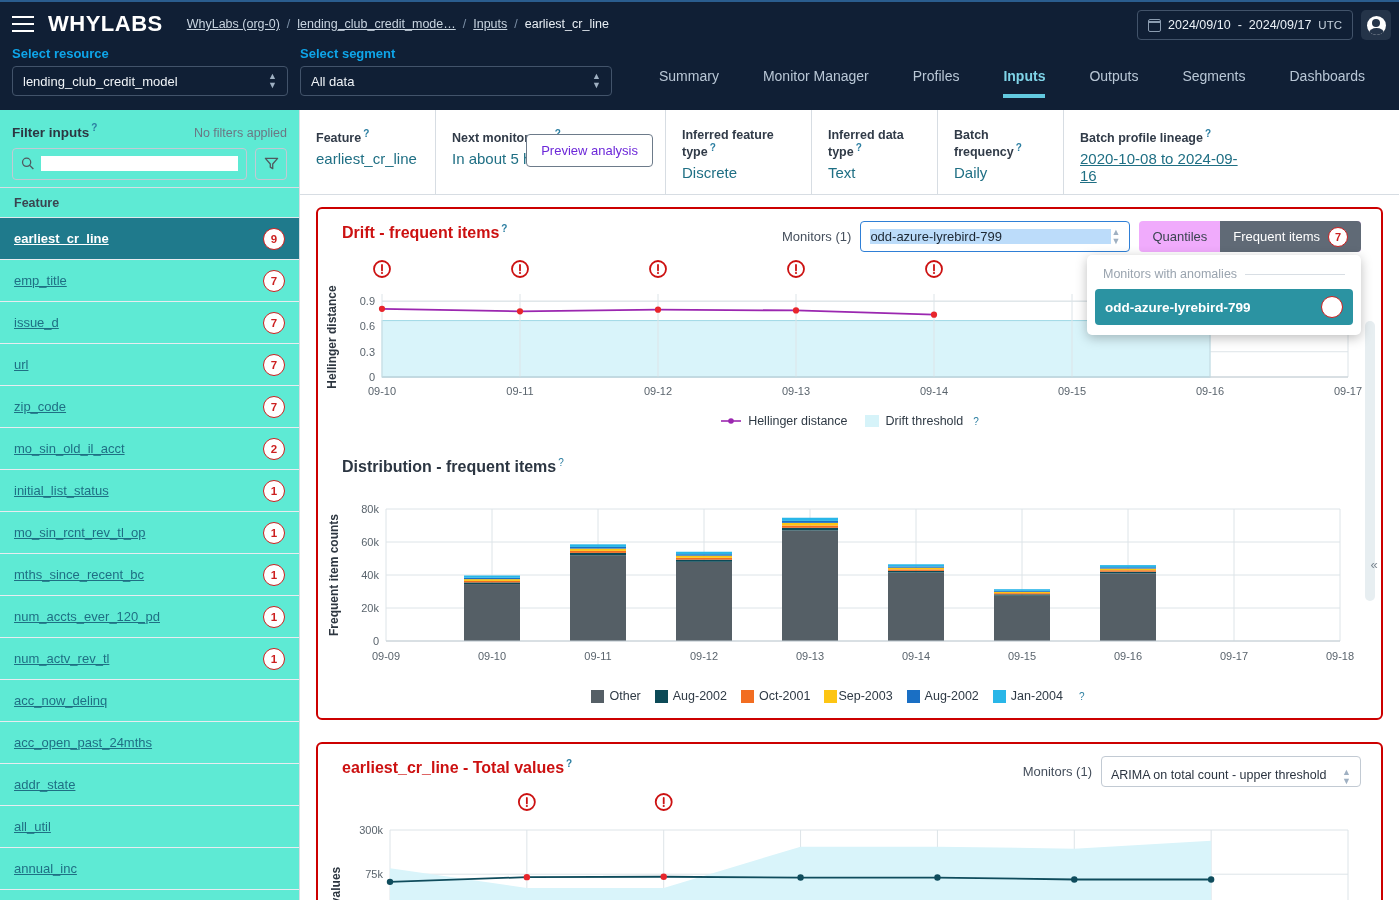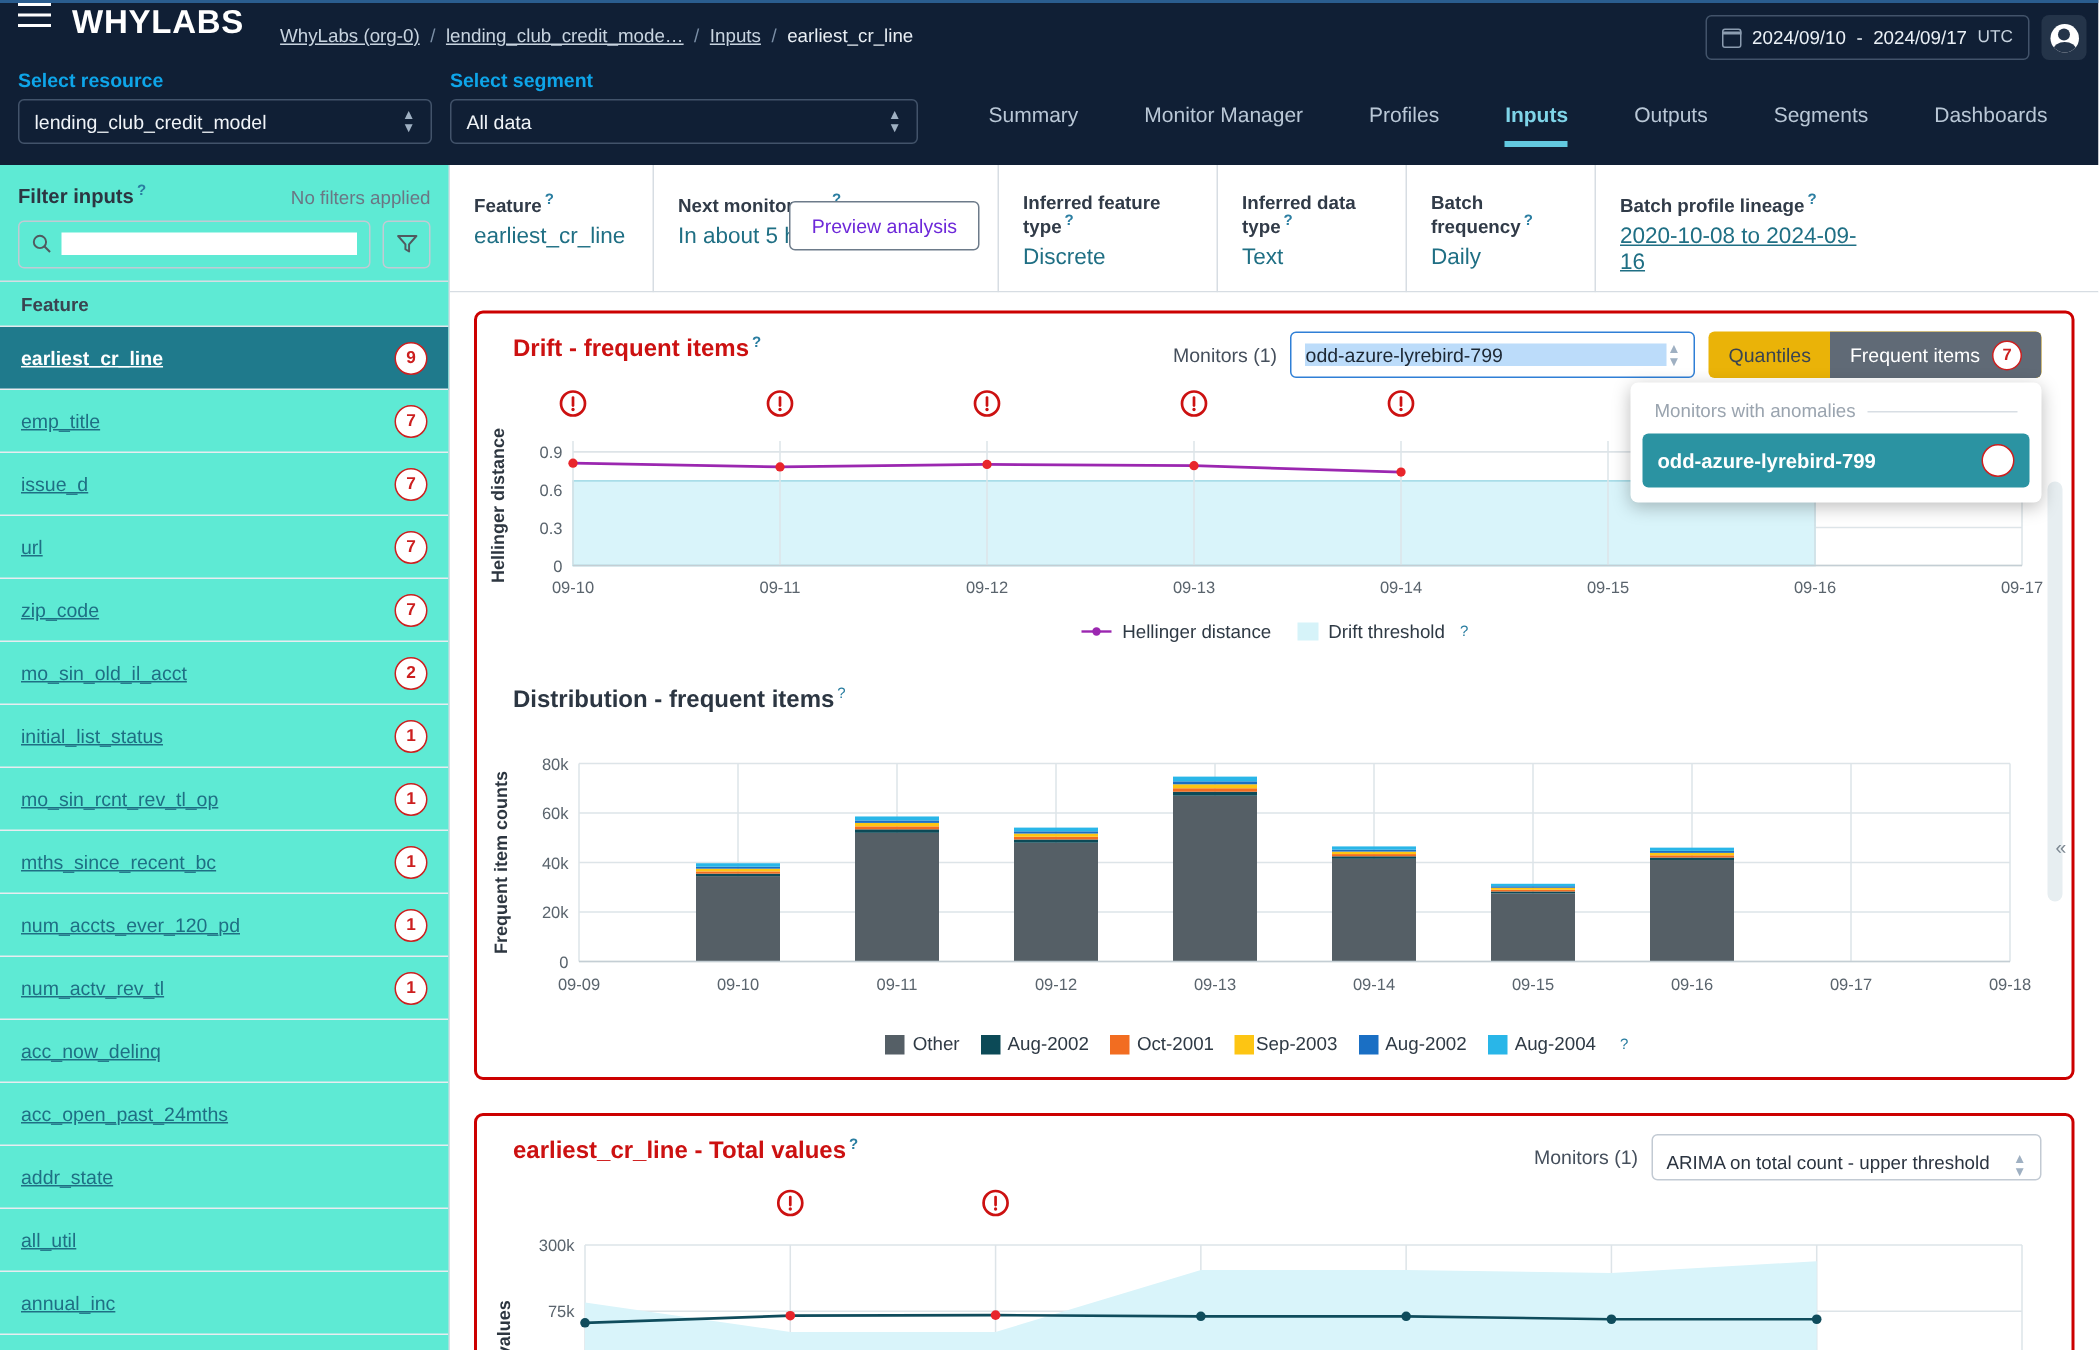--- a/index.html
+++ b/index.html
@@ -8,21 +8,21 @@
     font-family: "Liberation Sans", sans-serif;
     background: #fff; overflow: hidden;
   }
   body { position: relative; }
 
   
   .topnav {
     position: absolute; left: 0; top: 0; width: 1399px; height: 110px;
     background: #101f35; border-top: 2px solid #2a5d8f;
   }
-  .nav-row1 { position: absolute; left: 0; top: 0; height: 44px; width: 100%; display: flex; }
+  .nav-row1 { position: absolute; left: 0; top: 0; height: 44px; width: 100%; display: flex; align-items: center; }
   .hamburger { width: 22px; height: 16px; margin-left: 12px; margin-right: 14px; position: relative; cursor: pointer; }
   .hamburger i { position: absolute; left: 0; width: 22px; height: 2px; background: #fff; }
   .hamburger i:nth-child(1) { top: 0; }
   .hamburger i:nth-child(2) { top: 7px; }
   .hamburger i:nth-child(3) { top: 14px; }
   .brand { color: #fff; font-size: 22px; font-weight: 700; letter-spacing: 0.5px; }
   .crumbs { display: flex; align-items: center; margin-left: 24px; font-size: 12.5px; }
   .crumbs a { color: #c8d4e0; text-decoration: underline; }
   .crumbs .sep { color: #7b8fa6; margin: 0 7px; }
   .crumbs .cur { color: #e8eef4; }
@@ -127,21 +127,21 @@
   .mon-select {
     width: 270px; height: 31px; border: 1.6px solid #2f7fd6; border-radius: 4px; background: #fff;
     display: flex; align-items: center; padding: 0 9px; font-size: 13px; color: #1c2733; cursor: pointer;
   }
   .mon-select .val { flex: 1; background: #bcdcfa; }
   .mon-select2 {
     width: 260px; height: 31px; border: 1px solid #c2cad3; border-radius: 4px; background: #fff;
     display: flex; align-items: flex-start; padding: 11px 9px; font-size: 12.5px; color: #2b3440; cursor: pointer;
   }
   .mon-select2 .val { flex: 1; }
-  .seg-toggle { display: flex; background: #eab308; border-radius: 4px; overflow: hidden; height: 31px; }
+  .seg-toggle { display: flex; background: #f0abfc; border-radius: 4px; overflow: hidden; height: 31px; }
   .seg-opt { display: flex; align-items: center; padding: 0 13px; font-size: 13px; color: #3a4450; cursor: pointer; gap: 8px; }
   .seg-opt.on { background: #606a76; color: #fff; }
   .seg-opt .badge { width: 20px; height: 20px; font-size: 11px; }
 
   .dropdown {
     position: absolute; right: 20px; top: 46px; width: 274px; background: #fff;
     border-radius: 5px; box-shadow: 0 3px 12px rgba(0,0,0,.26); padding: 8px 8px 10px; z-index: 30;
   }
   .dd-head { display: flex; align-items: center; gap: 8px; padding: 4px 8px 8px; }
   .dd-head span { font-size: 12.5px; color: #9aa4af; white-space: nowrap; }
@@ -548,21 +548,21 @@
         <div style="display: flex; align-items: center; gap: 1px;">
           <span style="width: 13px; height: 13px; display: inline-block; background: rgb(253, 197, 19);"></span>
           <span style="font-size: 12.5px; color: rgb(47, 58, 69);">Sep-2003</span>
         </div>
         <div style="display: flex; align-items: center; gap: 5px;">
           <span style="width: 13px; height: 13px; display: inline-block; background: rgb(26, 111, 196);"></span>
           <span style="font-size: 12.5px; color: rgb(47, 58, 69);">Aug-2002</span>
         </div>
         <div style="display: flex; align-items: center; gap: 5px;">
           <span style="width: 13px; height: 13px; display: inline-block; background: rgb(41, 182, 232);"></span>
-          <span style="font-size: 12.5px; color: rgb(47, 58, 69);">Aug-2004</span>
+          <span style="font-size: 12.5px; color: rgb(47, 58, 69);">Jan-2004</span>
         </div>
         <span class="q">?</span>
       </div>
 
     <div class="vscroll"></div>
   </div>
 
   <div class="card" id="card-total">
     <div class="card-head">
       <div class="card-title">

